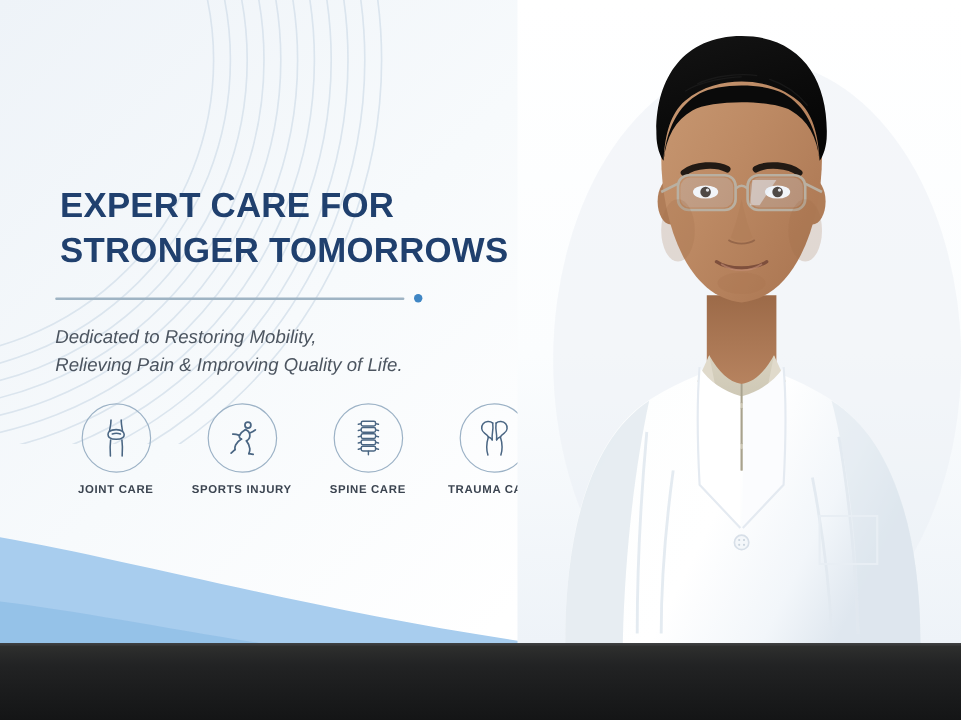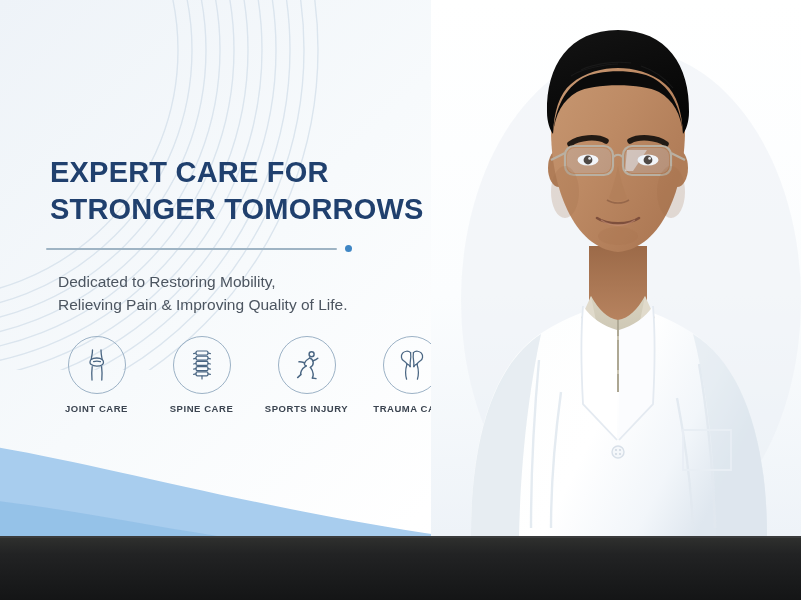--- a/index.html
+++ b/index.html
@@ -94,26 +94,27 @@
   .divider-dot {
     flex: 0 0 auto;
     width: 7px;
     height: 7px;
     border-radius: 50%;
     background: #3f86c4;
     margin-left: 8px;
   }
 
   .subhead {
-    margin: 19px 0 0 12px;
+    margin: 19px 0 0 0;
     color: #4c5560;
     font-size: 15.5px;
     line-height: 1.48;
     font-weight: 400;
     white-space: pre-line;
+    font-style: italic;
   }
 
   
   .services {
     position: absolute;
     left: 44px;
     top: 336px;
     display: flex;
     gap: 0px;
   }
@@ -225,20 +226,39 @@
               <path d="M12.5,2 C12.5,6 11.6,9 11.2,11.4"></path>
               <path d="M21,2 C21,6 21.8,9.2 22.2,11.6"></path>
               <path d="M11.2,11.4 C9.6,13 9.6,15.4 11.2,16.6 C13,18 14.6,18.1 16.8,18.1 C19,18.1 20.6,18 22.3,16.7 C23.9,15.5 23.9,13.1 22.2,11.6 C20.4,10.1 18.8,10 16.8,10 C14.8,10 12.9,10.1 11.2,11.4 Z"></path>
               <path d="M12.2,18.6 C11.8,21.6 11.6,26.6 12,32"></path>
               <path d="M21.6,18.6 C22,21.6 22.2,26.6 21.8,32"></path>
               <path d="M13.6,13.6 C15.6,13 18.4,13 20.4,13.7"></path>
             </g>
           </svg>
         </div>
         <div class="service-label">JOINT CARE</div>
+      </div>
+
+      <div class="service">
+        <div class="service-circle">
+          <svg width="34" height="34" viewBox="0 0 34 34">
+            <g fill="none" stroke="#4a6683" stroke-width="1.45" stroke-linecap="round" stroke-linejoin="round">
+              <circle cx="21.6" cy="6.2" r="2.5"></circle>
+              <path d="M19.6,10 C17.6,11.2 15.6,12.8 14.6,14.8 C14,16.2 14.8,17.6 16.2,17.9"></path>
+              <path d="M19.6,10 C21.6,10.6 23,12.4 23.2,14.4 C23.4,16.6 22.2,18.4 20.4,19.4"></path>
+              <path d="M20.4,19.4 C21.8,21.2 23,23.4 23.2,26 C23.3,27.4 23,28.8 22.4,30"></path>
+              <path d="M16.2,17.9 C14.4,19 12.4,20.8 11.4,22.8 C10.8,24 10.6,25.4 10.8,26.6"></path>
+              <path d="M23.2,12.8 C25,12.2 26.6,11.4 27.8,10.2"></path>
+              <path d="M14.6,14.8 C12.8,14.2 10.8,13.6 9,13.8"></path>
+              <path d="M10.8,26.6 L7.6,29.6"></path>
+              <path d="M22.4,30 L26,30.6"></path>
+            </g>
+          </svg>
+        </div>
+        <div class="service-label">SPORTS INJURY</div>
       </div>
 
       <div class="service">
         <div class="service-circle">
           <svg width="34" height="34" viewBox="0 0 34 34">
             <g fill="none" stroke="#4a6683" stroke-width="1.2" stroke-linecap="round" stroke-linejoin="round">
               <rect x="11" y="3" width="12" height="4" rx="1.4"></rect>
               <rect x="11" y="8.2" width="12" height="4" rx="1.4"></rect>
               <rect x="11" y="13.4" width="12" height="4" rx="1.4"></rect>
               <rect x="11" y="18.6" width="12" height="4" rx="1.4"></rect>
@@ -251,39 +271,20 @@
               <path d="M17,28 L17,31"></path>
             </g>
           </svg>
         </div>
         <div class="service-label">SPINE CARE</div>
       </div>
 
       <div class="service">
         <div class="service-circle">
           <svg width="34" height="34" viewBox="0 0 34 34">
-            <g fill="none" stroke="#4a6683" stroke-width="1.45" stroke-linecap="round" stroke-linejoin="round">
-              <circle cx="21.6" cy="6.2" r="2.5"></circle>
-              <path d="M19.6,10 C17.6,11.2 15.6,12.8 14.6,14.8 C14,16.2 14.8,17.6 16.2,17.9"></path>
-              <path d="M19.6,10 C21.6,10.6 23,12.4 23.2,14.4 C23.4,16.6 22.2,18.4 20.4,19.4"></path>
-              <path d="M20.4,19.4 C21.8,21.2 23,23.4 23.2,26 C23.3,27.4 23,28.8 22.4,30"></path>
-              <path d="M16.2,17.9 C14.4,19 12.4,20.8 11.4,22.8 C10.8,24 10.6,25.4 10.8,26.6"></path>
-              <path d="M23.2,12.8 C25,12.2 26.6,11.4 27.8,10.2"></path>
-              <path d="M14.6,14.8 C12.8,14.2 10.8,13.6 9,13.8"></path>
-              <path d="M10.8,26.6 L7.6,29.6"></path>
-              <path d="M22.4,30 L26,30.6"></path>
-            </g>
-          </svg>
-        </div>
-        <div class="service-label">SPORTS INJURY</div>
-      </div>
-
-      <div class="service">
-        <div class="service-circle">
-          <svg width="34" height="34" viewBox="0 0 34 34">
             <g fill="none" stroke="#4a6683" stroke-width="1.25" stroke-linecap="round" stroke-linejoin="round">
               <path d="M15.6,4.6 C13.4,2.6 9.6,2.8 7.6,5.2 C5.6,7.6 6.2,11.2 8.6,12.8 C10.2,13.9 11.4,14.6 12,16.2"></path>
               <path d="M12,16.2 C11.2,18.6 10.6,21.4 10.6,24.4 C10.6,27 11,29.4 11.6,31.2"></path>
               <path d="M12,16.2 C13.4,16.6 14.6,17.4 15.2,18.6"></path>
               <path d="M15.6,4.6 C15.9,7.2 15.9,10.2 15.4,12.6 C15.1,14.2 15,15.6 15.2,18.6"></path>
               <path d="M18.4,4.6 C20.6,2.6 24.4,2.8 26.4,5.2 C28.4,7.6 27.8,11.2 25.4,12.8 C23.8,13.9 22.6,14.6 22,16.2"></path>
               <path d="M22,16.2 C22.8,18.6 23.4,21.4 23.4,24.4 C23.4,27 23,29.4 22.4,31.2"></path>
               <path d="M22,16.2 C20.6,16.6 19.4,17.4 18.8,18.6"></path>
               <path d="M18.4,4.6 C18.1,7.2 18.1,10.2 18.6,12.6 C18.9,14.2 19,15.6 18.8,18.6"></path>
             </g>

